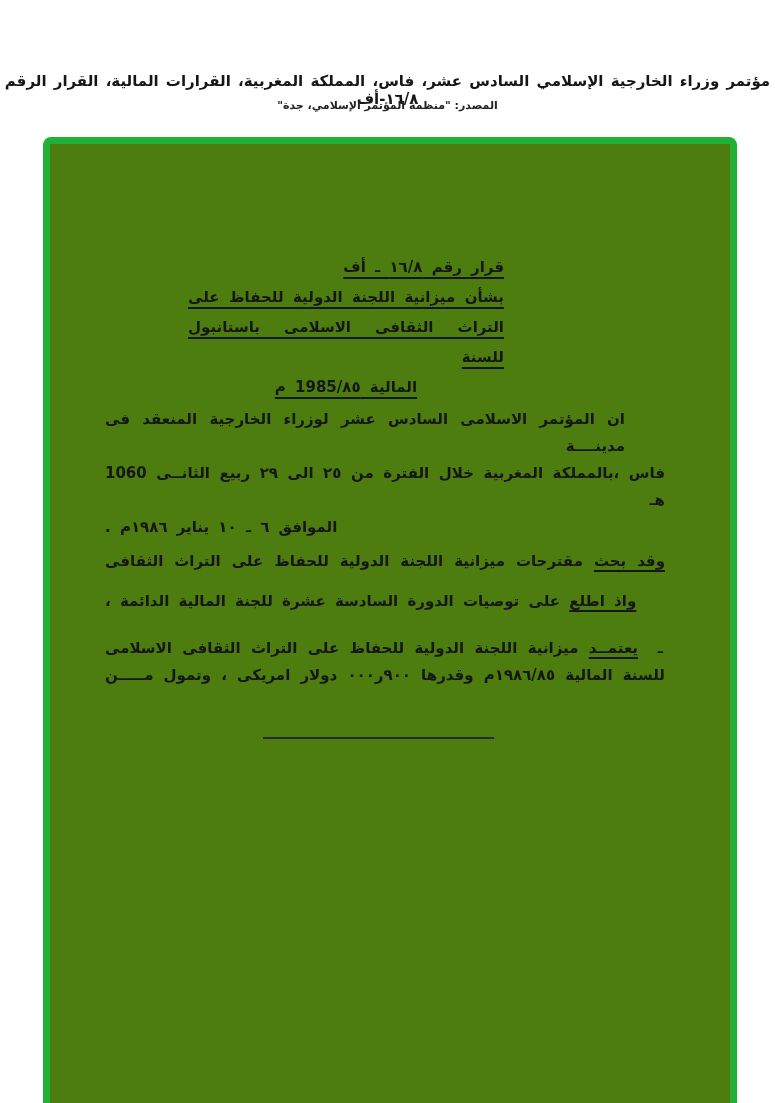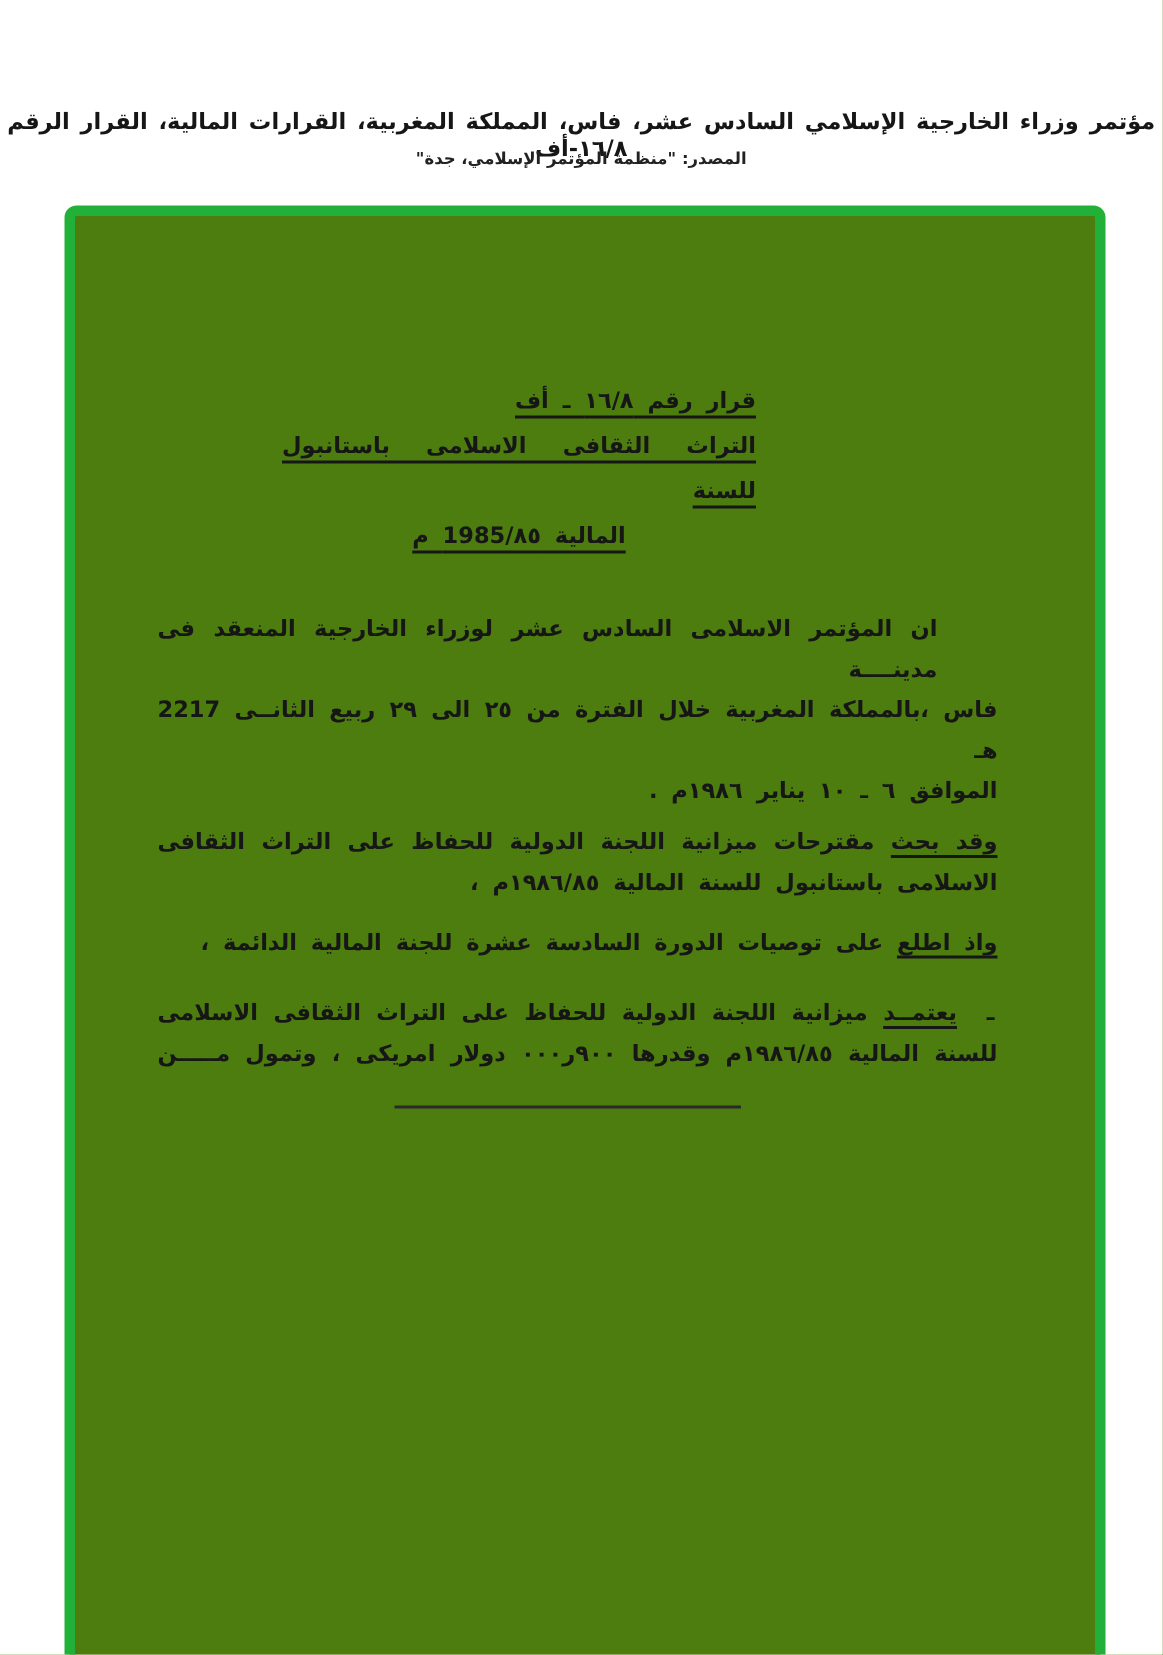--- a/index.html
+++ b/index.html
@@ -59,21 +59,21 @@
   
   .body-block {
     position: absolute;
     top: 262px; right: 65px;
     width: 560px;
     font-size: 15px; font-weight: bold;
     line-height: 27px;
     word-spacing: 4px;
     color: #161616;
   }
-  .line        { text-align: right; }
+  .line        { text-align: left; }
   .line.just   { text-align: justify; text-align-last: justify; }
   .line.ind    { padding-right: 40px; }
   .para        { margin-bottom: 0; }
   .p1 { margin-bottom: 7px; }
   .p2 { margin-bottom: 13px; }
   .p3 { margin-bottom: 20px; }
   .lead-u {
     text-decoration: underline;
     text-decoration-thickness: 1.5px;
     text-underline-offset: 4px;
@@ -99,35 +99,35 @@
 <div class="page">
 
   <div class="hdr-title">مؤتمر وزراء الخارجية الإسلامي السادس عشر، فاس، المملكة المغربية، القرارات المالية، القرار الرقم ١٦/٨-أف</div>
 
   <div class="hdr-source">المصدر: "منظمة المؤتمر الإسلامي، جدة"</div>
 
   <div class="frame">
 
     <div class="title-block">
       <div class="title-line t-right">قرار رقم ١٦/٨ ـ أف</div>
+      <div class="title-line t-just">بشأن ميزانية اللجنة الدولية للحفاظ على</div>
       <div class="title-line t-just">التراث الثقافى الاسلامى باستانبول للسنة</div>
       <div class="title-line t-center">المالية 1985/٨٥ م</div>
     </div>
 
     <div class="body-block">
 
       <div class="para p1">
         <div class="line just ind">ان المؤتمر الاسلامى السادس عشر لوزراء الخارجية المنعقد فى مدينــــة</div>
-        <div class="line just">فاس ،بالمملكة المغربية خلال الفترة من ٢٥ الى ٢٩ ربيع الثانــى 2217 هـ</div>
+        <div class="line just">فاس ،بالمملكة المغربية خلال الفترة من ٢٥ الى ٢٩ ربيع الثانــى 1060 هـ</div>
         <div class="line">الموافق ٦ ـ ١٠ يناير ١٩٨٦م .</div>
       </div>
 
       <div class="para p2">
         <div class="line just"><span class="lead-u">وقد بحث</span><span> مقترحات ميزانية اللجنة الدولية للحفاظ على التراث الثقافى</span></div>
-        <div class="line">الاسلامى باستانبول للسنة المالية ١٩٨٦/٨٥م ،</div>
       </div>
 
       <div class="para p3">
         <div class="line"><span class="lead-u">واذ اطلع</span><span> على توصيات الدورة السادسة عشرة للجنة المالية الدائمة ،</span></div>
       </div>
 
       <div class="para item">
         <span class="dash">ـ</span>
         <div class="line just l1"><span class="lead-u">يعتمــد</span><span> ميزانية اللجنة الدولية للحفاظ على التراث الثقافى الاسلامى</span></div>
         <div class="line just">للسنة المالية ١٩٨٦/٨٥م وقدرها ٩٠٠ر٠٠٠ دولار امريكى ، وتمول مـــــن</div>

